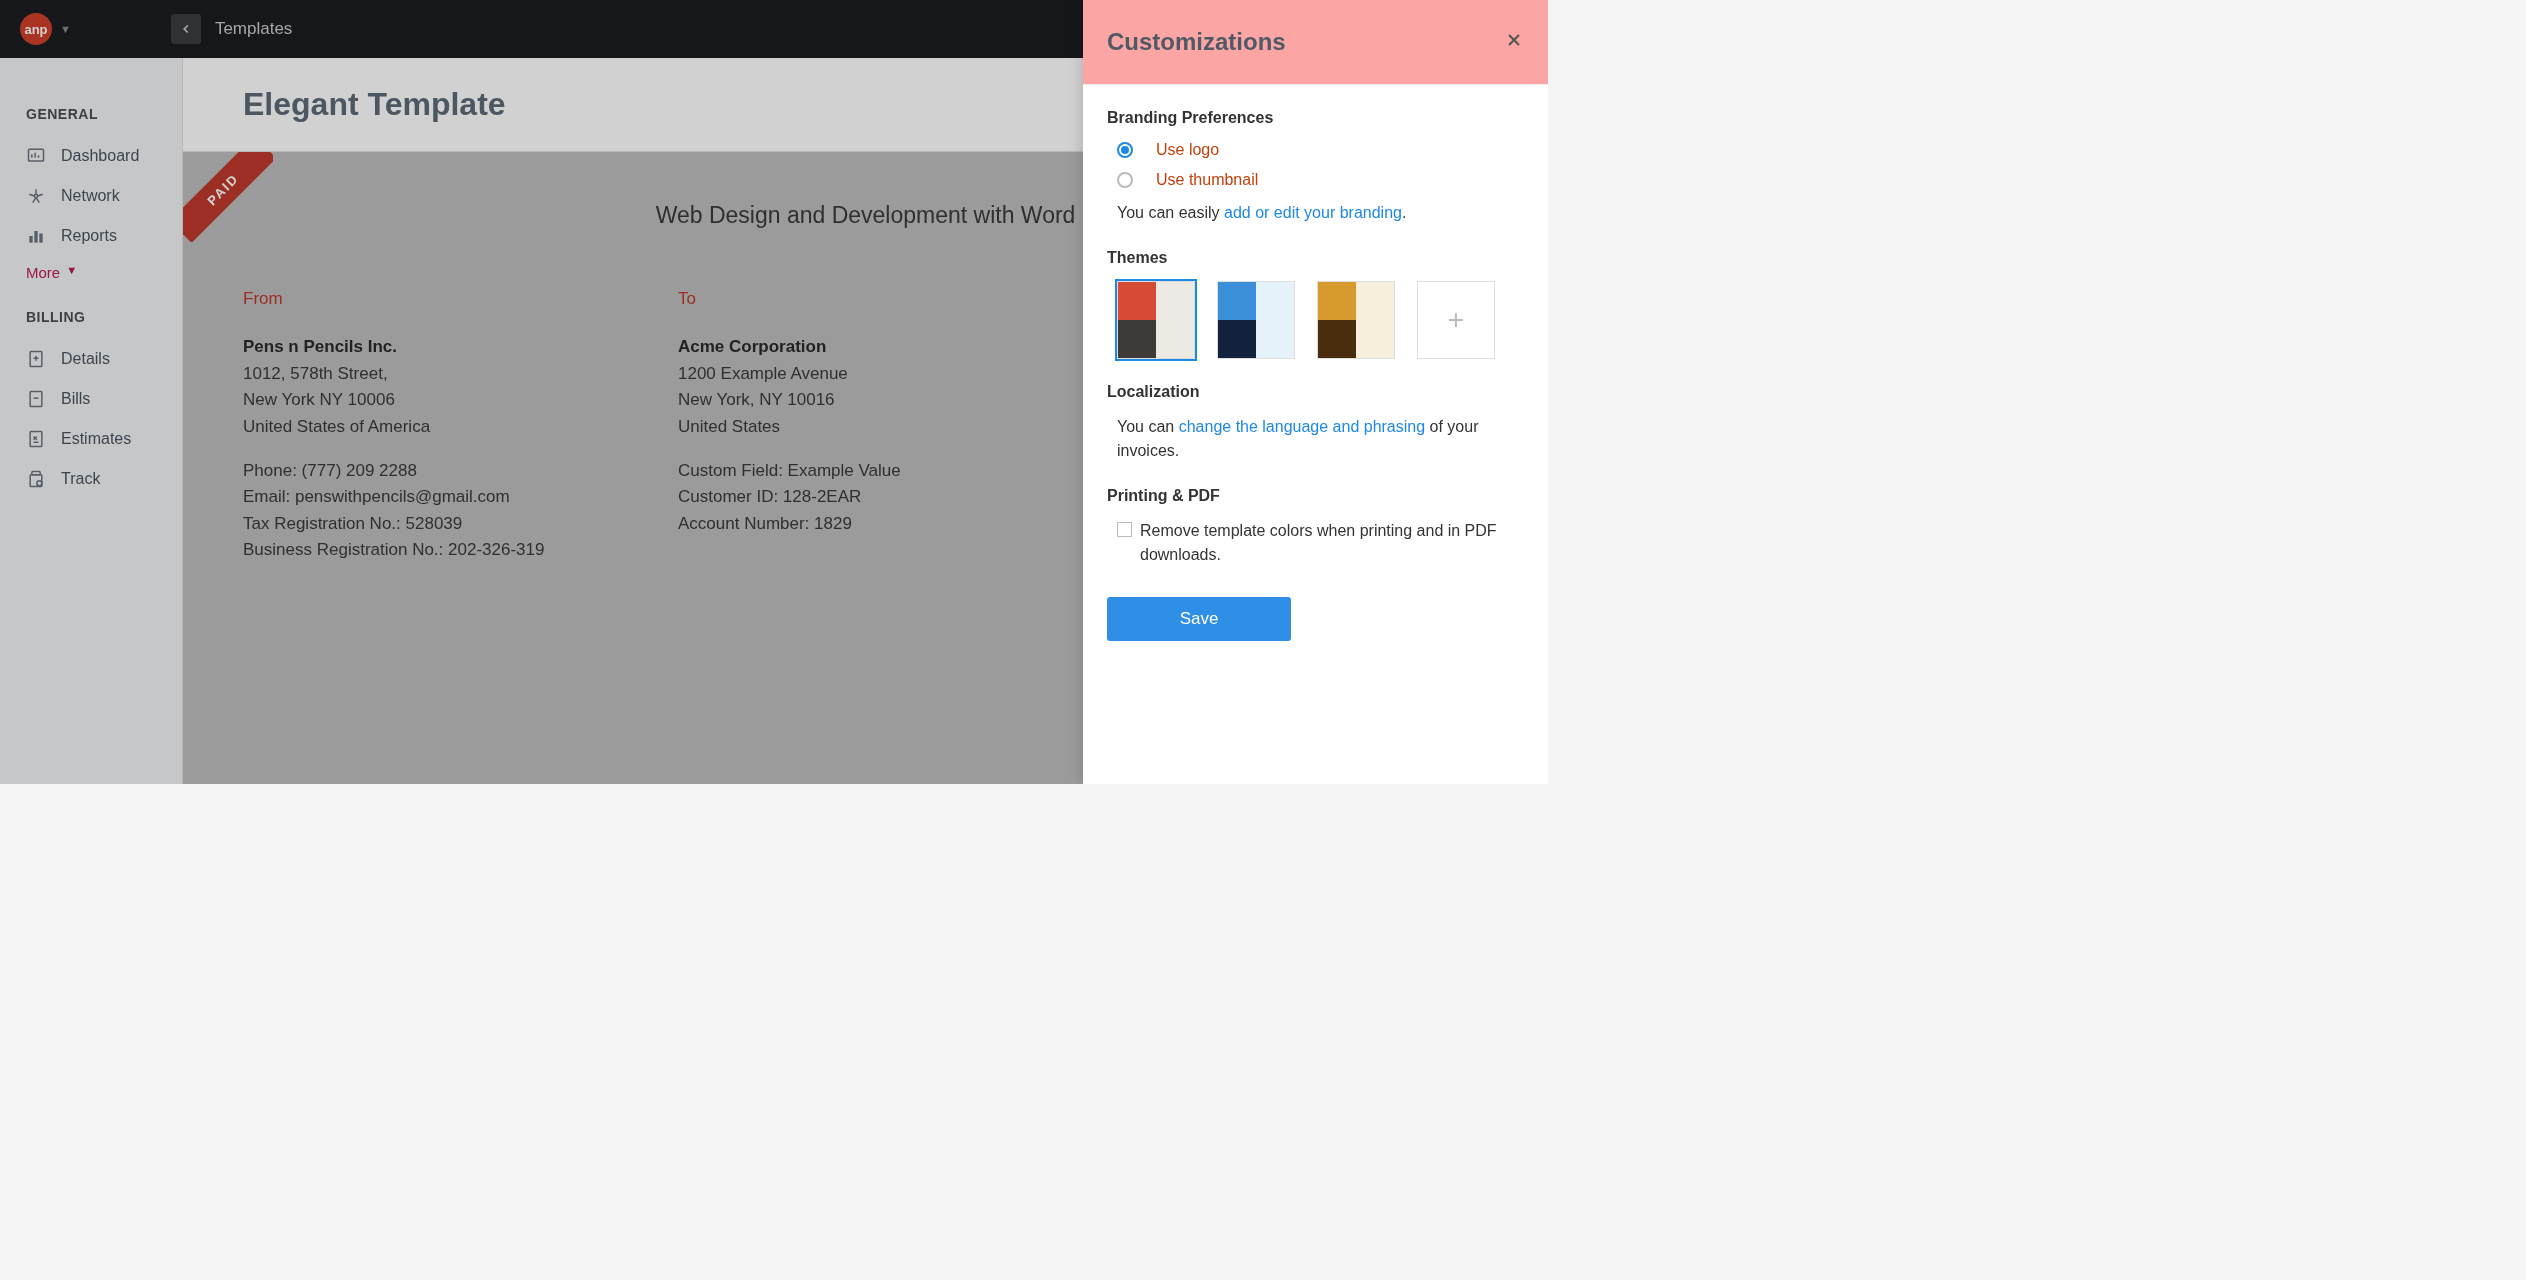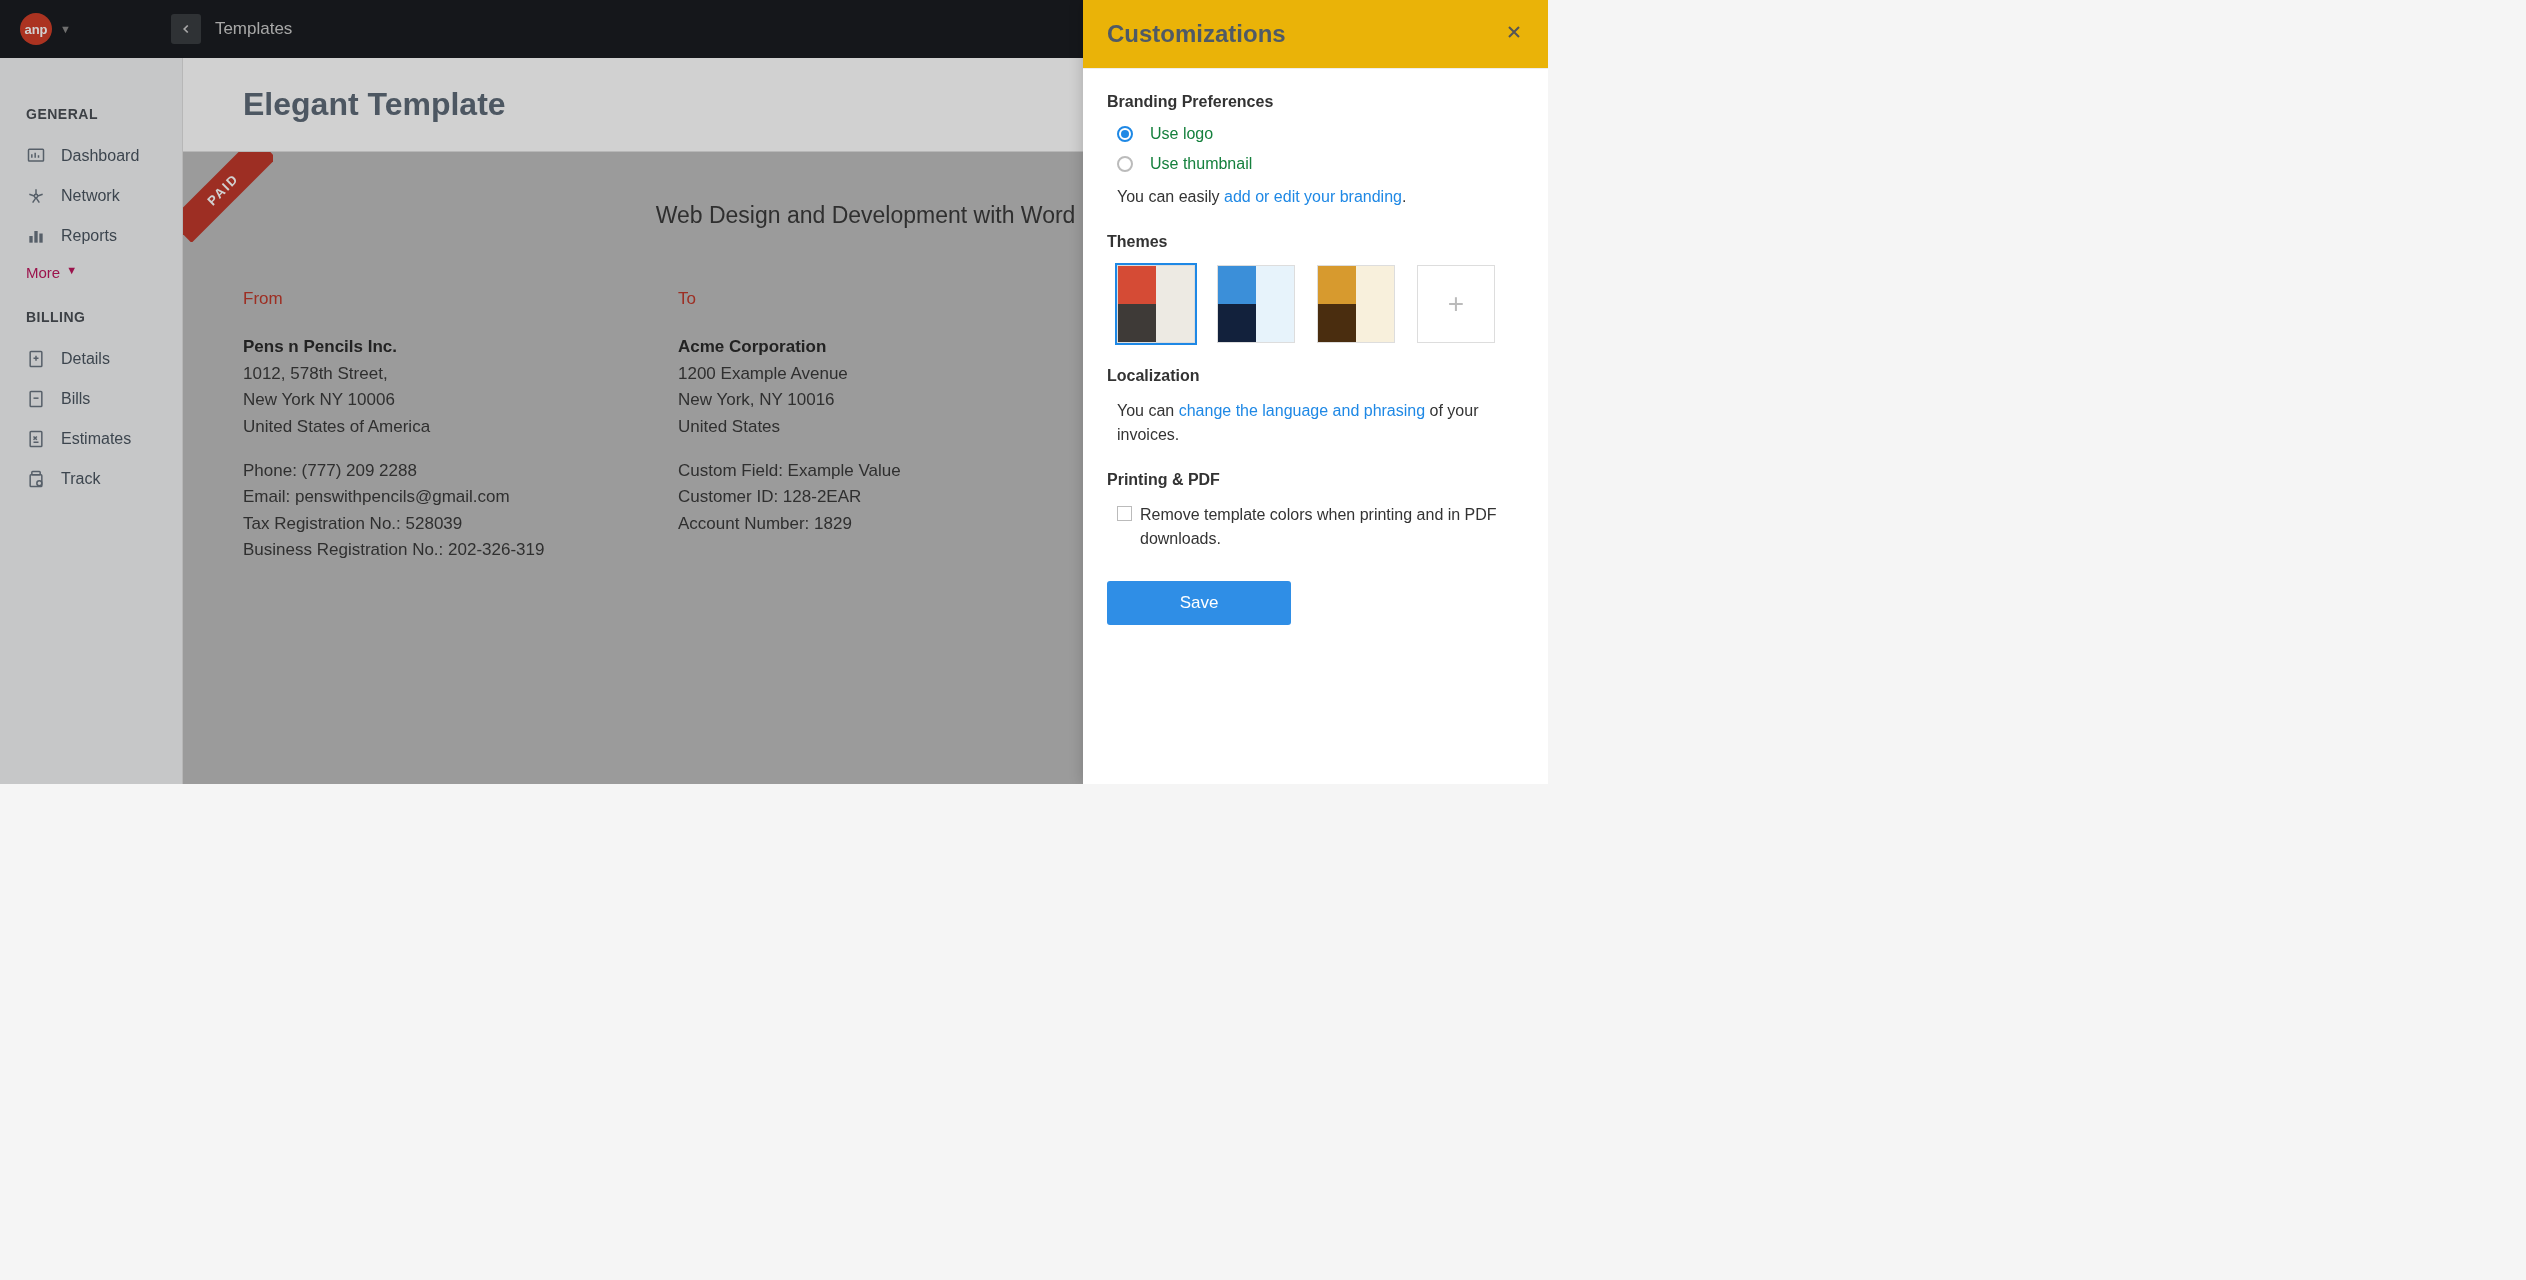--- a/index.html
+++ b/index.html
@@ -36,27 +36,27 @@
 .col-head { color: #c0392b; font-size: 17px; margin-bottom: 28px; }
 .col-strong { font-weight: 700; color: #2a2a2a; font-size: 17px; margin-bottom: 4px; }
 .col-line { color: #3a3a3a; font-size: 17px; line-height: 1.55; }
 .details-row { display: flex; justify-content: space-between; border-bottom: 1px solid #aaa; padding: 8px 0; font-size: 17px; color: #3a3a3a; }
 
 
 .overlay { position: absolute; inset: 0; background: rgba(0,0,0,0.18); }
 
 
 .panel { position: absolute; top: 0; right: 0; width: 465px; height: 100%; background: #fff; box-shadow: -2px 0 12px rgba(0,0,0,0.15); display: flex; flex-direction: column; }
-.panel-header { display: flex; align-items: center; justify-content: space-between; padding: 20px 24px; border-bottom: 1px solid #eee; background: #eab308; }
+.panel-header { display: flex; align-items: center; justify-content: space-between; padding: 28px 24px; border-bottom: 1px solid #eee; background: #fca5a5; }
 .panel-title { font-size: 24px; font-weight: 600; color: #4f5a66; }
 .panel-close { cursor: pointer; color: #666; }
 .panel-close svg { width: 20px; height: 20px; }
 .panel-body { padding: 24px; overflow-y: auto; flex: 1; }
 .section-h { font-weight: 700; color: #333; font-size: 16px; margin-bottom: 14px; }
-.radio-row { display: flex; align-items: center; gap: 17px; margin-bottom: 12px; margin-left: 10px; font-size: 16px; color: #15803d; }
+.radio-row { display: flex; align-items: center; gap: 23px; margin-bottom: 12px; margin-left: 10px; font-size: 16px; color: #c2410c; }
 .radio { width: 16px; height: 16px; border: 2px solid #bbb; border-radius: 50%; display: inline-block; position: relative; }
 .radio.checked { border-color: #1e88e5; }
 .radio.checked::after { content: ""; position: absolute; inset: 2px; background: #1e88e5; border-radius: 50%; }
 .help-text { font-size: 16px; color: #333; margin-left: 10px; margin-top: 6px; margin-bottom: 24px; line-height: 1.5; }
 .link { color: #1e88e5; cursor: pointer; }
 .themes-row { display: flex; gap: 22px; margin-bottom: 24px; margin-left: 10px; }
 .theme-swatch { width: 78px; height: 78px; border: 1px solid #ddd; cursor: pointer; display: grid; grid-template-columns: 1fr 1fr; grid-template-rows: 1fr 1fr; }
 .theme-swatch.selected { outline: 2px solid #1e88e5; outline-offset: 0; }
 .theme-add { width: 78px; height: 78px; border: 1px solid #ddd; display: flex; align-items: center; justify-content: center; color: #bbb; font-size: 28px; cursor: pointer; }
 .checkbox-row { display: flex; align-items: flex-start; gap: 8px; margin-left: 10px; font-size: 16px; color: #333; line-height: 1.5; margin-bottom: 30px; }

